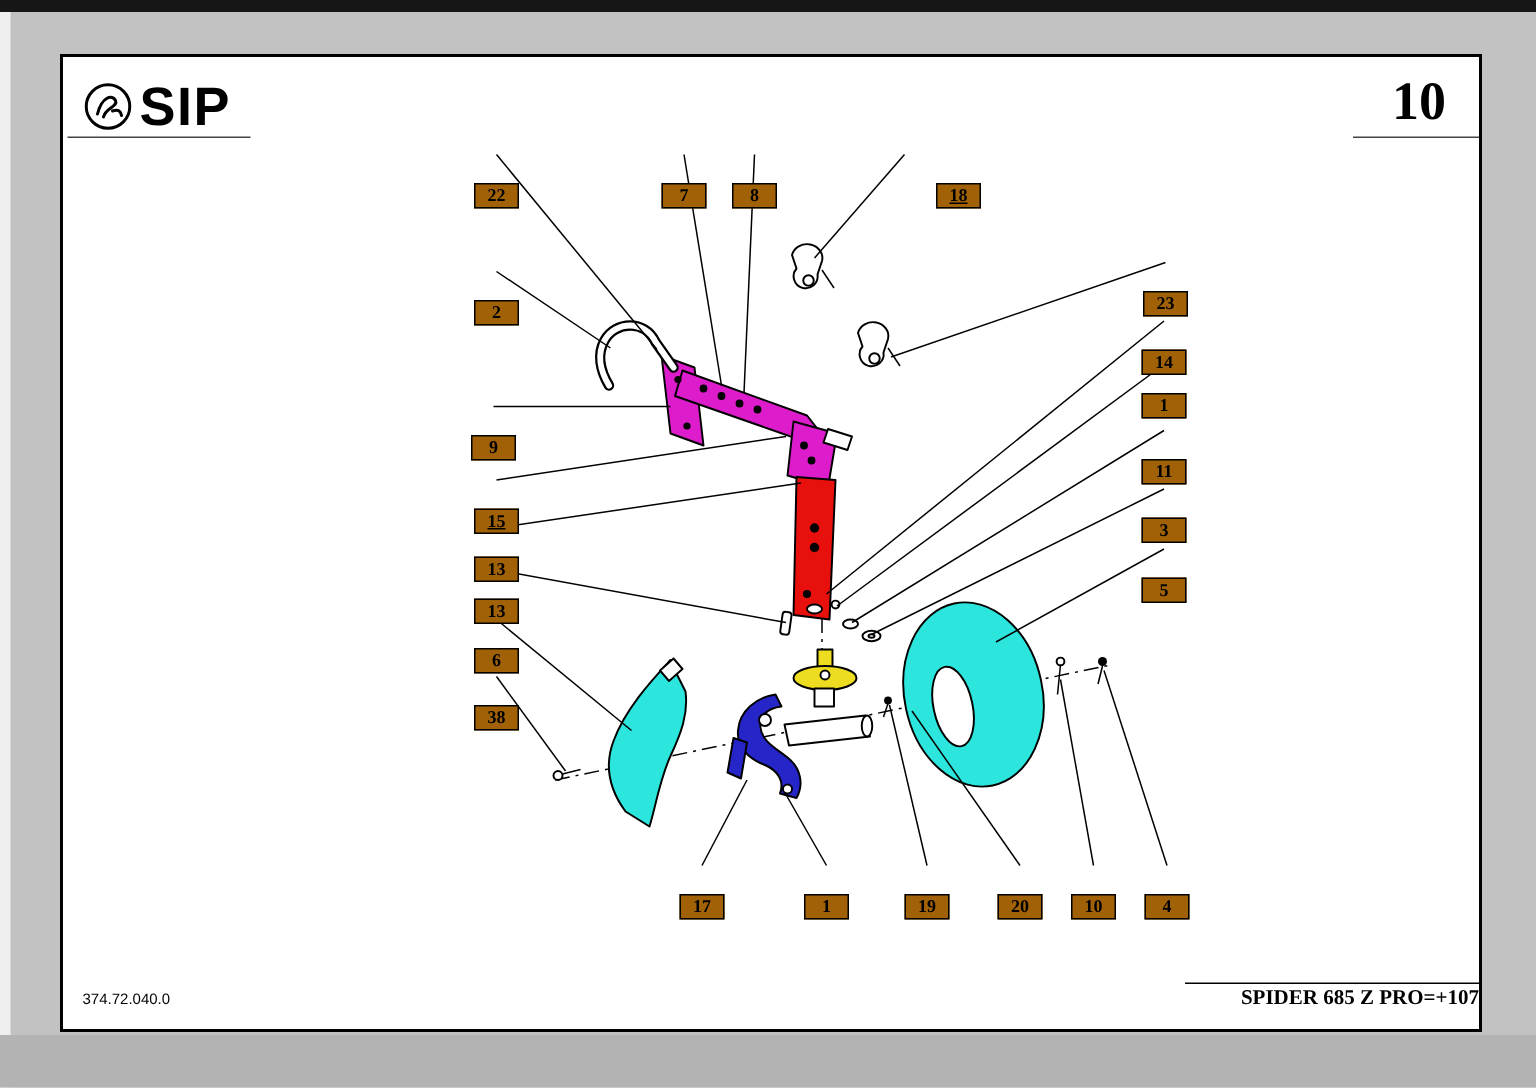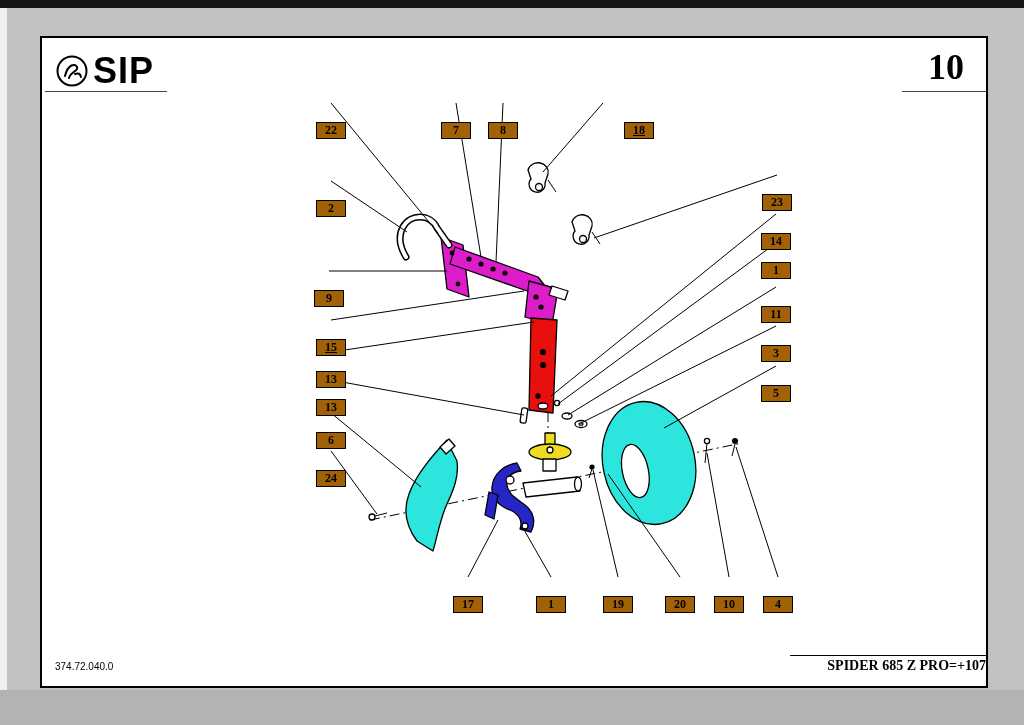--- a/index.html
+++ b/index.html
@@ -211,20 +211,20 @@
     <div class="callout" style="left: 761px; top: 205.5px;">14</div>
     <div class="callout" style="left: 761px; top: 234.5px;">1</div>
     <div class="callout" style="left: 314px; top: 262.5px;">9</div>
     <div class="callout" style="left: 761px; top: 278.5px;">11</div>
     <div class="callout" style="left: 316px; top: 311.5px; text-decoration: underline;">15</div>
     <div class="callout" style="left: 761px; top: 317.5px;">3</div>
     <div class="callout" style="left: 316px; top: 343.5px;">13</div>
     <div class="callout" style="left: 761px; top: 357.5px;">5</div>
     <div class="callout" style="left: 316px; top: 371.5px;">13</div>
     <div class="callout" style="left: 316px; top: 404.5px;">6</div>
-    <div class="callout" style="left: 316px; top: 442.5px;">24</div>
+    <div class="callout" style="left: 316px; top: 442.5px;">38</div>
     <div class="callout" style="left: 453px; top: 568.5px;">17</div>
     <div class="callout" style="left: 536px; top: 568.5px;">1</div>
     <div class="callout" style="left: 603px; top: 568.5px;">19</div>
     <div class="callout" style="left: 665px; top: 568.5px;">20</div>
     <div class="callout" style="left: 714px; top: 568.5px;">10</div>
     <div class="callout" style="left: 763px; top: 568.5px;">4</div>
   </div>
 
 </body></html>

